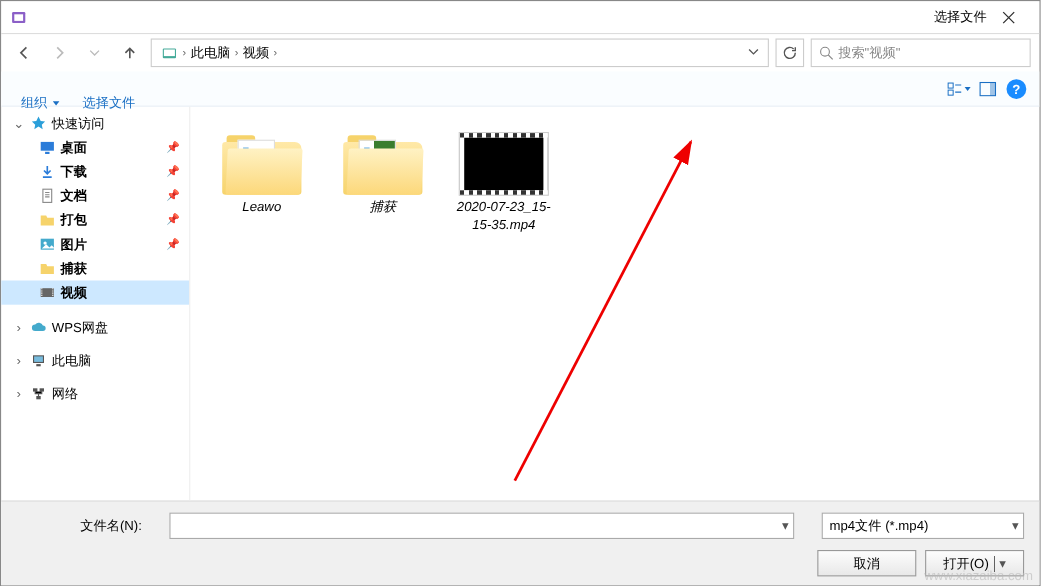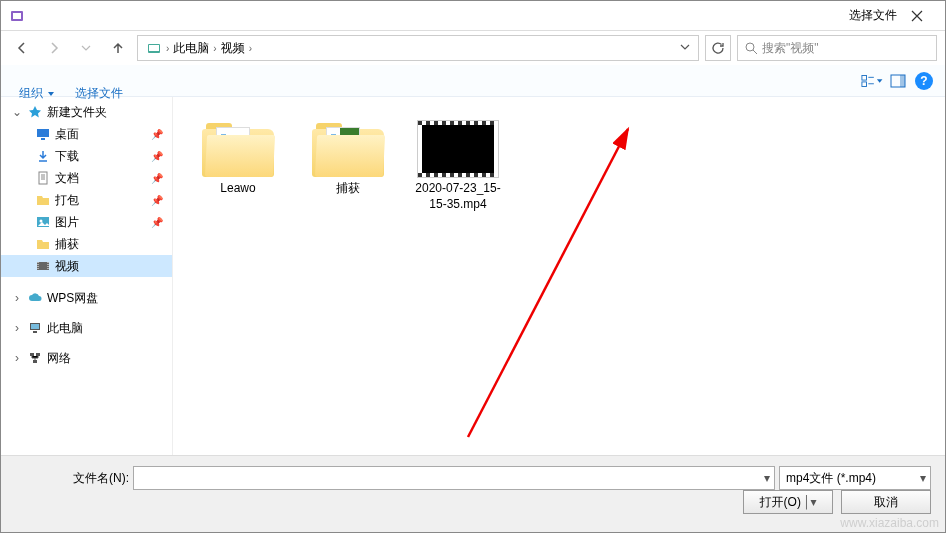--- a/index.html
+++ b/index.html
@@ -20,48 +20,48 @@
 .search .sicon{margin-right:4px;}
 .toolbar{height:32px;display:flex;align-items:center;padding:0 10px;gap:4px;border-bottom:1px solid #e8eef5;background:#fafdff;}
 .toolbar .tbtn{color:#1a6fc4;padding:4px 8px;display:flex;align-items:center;gap:4px;margin-top:26px;}
 .toolbar .spacer{flex:1;}
 .toolbar .ricon{width:22px;height:22px;display:flex;align-items:center;justify-content:center;color:#1a6fc4;}
 .toolbar .help{width:18px;height:18px;border-radius:50%;background:#1a8cff;color:#fff;display:flex;align-items:center;justify-content:center;font-weight:bold;}
 .mainarea{display:flex;height:358px;}
 .sidebar{width:172px;border-right:1px solid #eee;overflow:auto;padding-top:4px;}
 .tree-item{display:flex;align-items:center;height:22px;padding-left:6px;gap:4px;cursor:pointer;}
 .tree-item.l1{padding-left:10px;}
-.tree-item.l2{padding-left:34px;}
+.tree-item.l2{padding-left:34px;font-weight:bold;}
 .tree-item.sel{background:#cde8ff;}
 .exp{width:12px;display:flex;justify-content:center;color:#666;}
 .ficon{width:16px;height:16px;display:flex;align-items:center;justify-content:center;}
 .pin{margin-left:auto;margin-right:8px;color:#888;font-size:10px;}
 .content{flex:1;position:relative;padding:18px 10px;overflow:hidden;}
-.items{display:flex;flex-wrap:wrap;gap:0;}
+.items{display:flex;flex-wrap:wrap;gap:0;font-style:italic;}
 .item{width:110px;display:flex;flex-direction:column;align-items:center;text-align:center;padding:6px;}
 .folder{width:72px;height:56px;position:relative;}
 .folder-back{position:absolute;bottom:0;width:72px;height:48px;background:linear-gradient(#ffe9a8,#f6d36b);border-radius:3px 6px 3px 3px;}
 .folder-tab{position:absolute;top:2px;left:4px;width:26px;height:10px;background:#f6d36b;border-radius:3px 3px 0 0;}
 .folder-front{position:absolute;bottom:0;left:4px;width:68px;height:42px;background:linear-gradient(#fff2c4,#fcd87a);border-radius:2px 2px 3px 3px;transform:skewX(-3deg);}
 .folder-paper{position:absolute;left:14px;top:6px;width:34px;height:44px;background:#fff;border:1px solid #ddd;}
 .folder-paper::before{content:"";position:absolute;left:4px;top:6px;width:5px;height:30px;background:repeating-linear-gradient(#7ab8e8 0 3px,transparent 3px 6px);}
 .folder3 .folder-paper{background:linear-gradient(90deg,#fff 40%,#3a7d2e 40%);}
 .folder3 .folder-paper::after{content:"";position:absolute;right:4px;top:14px;width:14px;height:14px;border:3px solid #1a8cff;border-radius:50%;border-top-color:transparent;transform:rotate(30deg);}
 .video-thumb{width:80px;height:56px;background:#000;border:4px solid #fff;outline:1px solid #ccc;position:relative;}
 .video-thumb::before,.video-thumb::after{content:"";position:absolute;left:-4px;right:-4px;height:4px;background:repeating-linear-gradient(90deg,#333 0 4px,#fff 4px 8px);}
 .video-thumb::before{top:-4px;}
 .video-thumb::after{bottom:-4px;}
 .item-label{margin-top:4px;word-break:break-word;line-height:1.3;}
 .arrow-overlay{position:absolute;left:265px;top:20px;width:200px;height:330px;pointer-events:none;}
 .bottombar{height:78px;border-top:1px solid #ddd;background:#f0f0f0;padding:10px 14px;}
-.filerow{display:flex;align-items:center;gap:4px;}
+.filerow{display:flex;align-items:center;gap:25px;margin-bottom:10px;}
 .filerow .lbl{width:114px;text-align:right;}
 .filerow .combo{height:24px;border:1px solid #aaa;background:#fff;display:flex;align-items:center;padding:0 6px;position:relative;}
 .filerow .fname{flex:1;}
-.filerow .ftype{width:152px;align-items:center;}
+.filerow .ftype{width:184px;align-items:center;}
 .combo .carrow{position:absolute;right:4px;color:#555;}
 .btnrow{display:flex;justify-content:flex-end;gap:8px;}
 .btn{width:90px;height:24px;border:1px solid #999;background:linear-gradient(#fdfdfd,#e8e8e8);display:flex;align-items:center;justify-content:center;cursor:pointer;}
 .btn .carrow{margin-left:2px;color:#555;}
 .watermark{position:absolute;right:6px;bottom:2px;color:#b8b8b8;font-size:10px;opacity:.6;text-align:right;line-height:1.1;}
 </style>
 </head>
 <body>
 
 <div class="titlebar">
@@ -162,21 +162,21 @@
 
 <div class="mainarea">
   <div class="sidebar">
     <div class="tree-item l1">
       <span class="exp">⌄</span>
       <span class="ficon">
           <svg width="14" height="14" viewBox="0 0 14 14">
             <path d="M7 1l2 4 4 .5-3 3 .8 4L7 10l-3.8 2.5.8-4-3-3L5 5z" fill="#2b9fd9"></path>
           </svg>
         </span>
-      <span>新建文件夹</span>
+      <span>快速访问</span>
     </div>
     <div class="tree-item l2">
         <span class="ficon">
           <svg width="14" height="14" viewBox="0 0 14 14">
             <rect x="1" y="2" width="12" height="8" fill="#2b7cd9"></rect>
             <rect x="5" y="11" width="4" height="2" fill="#2b7cd9"></rect>
           </svg>
         </span>
         <span>桌面</span>
         <span class="pin">📌</span>
@@ -318,22 +318,22 @@
         <span></span>
         <span class="carrow">▾</span>
       </div>
     <div class="combo ftype">
         <span>mp4文件 (*.mp4)</span>
         <span class="carrow">▾</span>
       </div>
   </div>
   <div class="btnrow">
     <div class="btn">
+        <span>取消</span>
+      </div>
+    <div class="btn">
         <span>打开(O)</span>
         <span class="carrow">│▾</span>
       </div>
-    <div class="btn">
-        <span>取消</span>
-      </div>
   </div>
 </div>
 
 <div class="watermark"><span>www.xiazaiba.com</span></div>
 
 </body></html>

